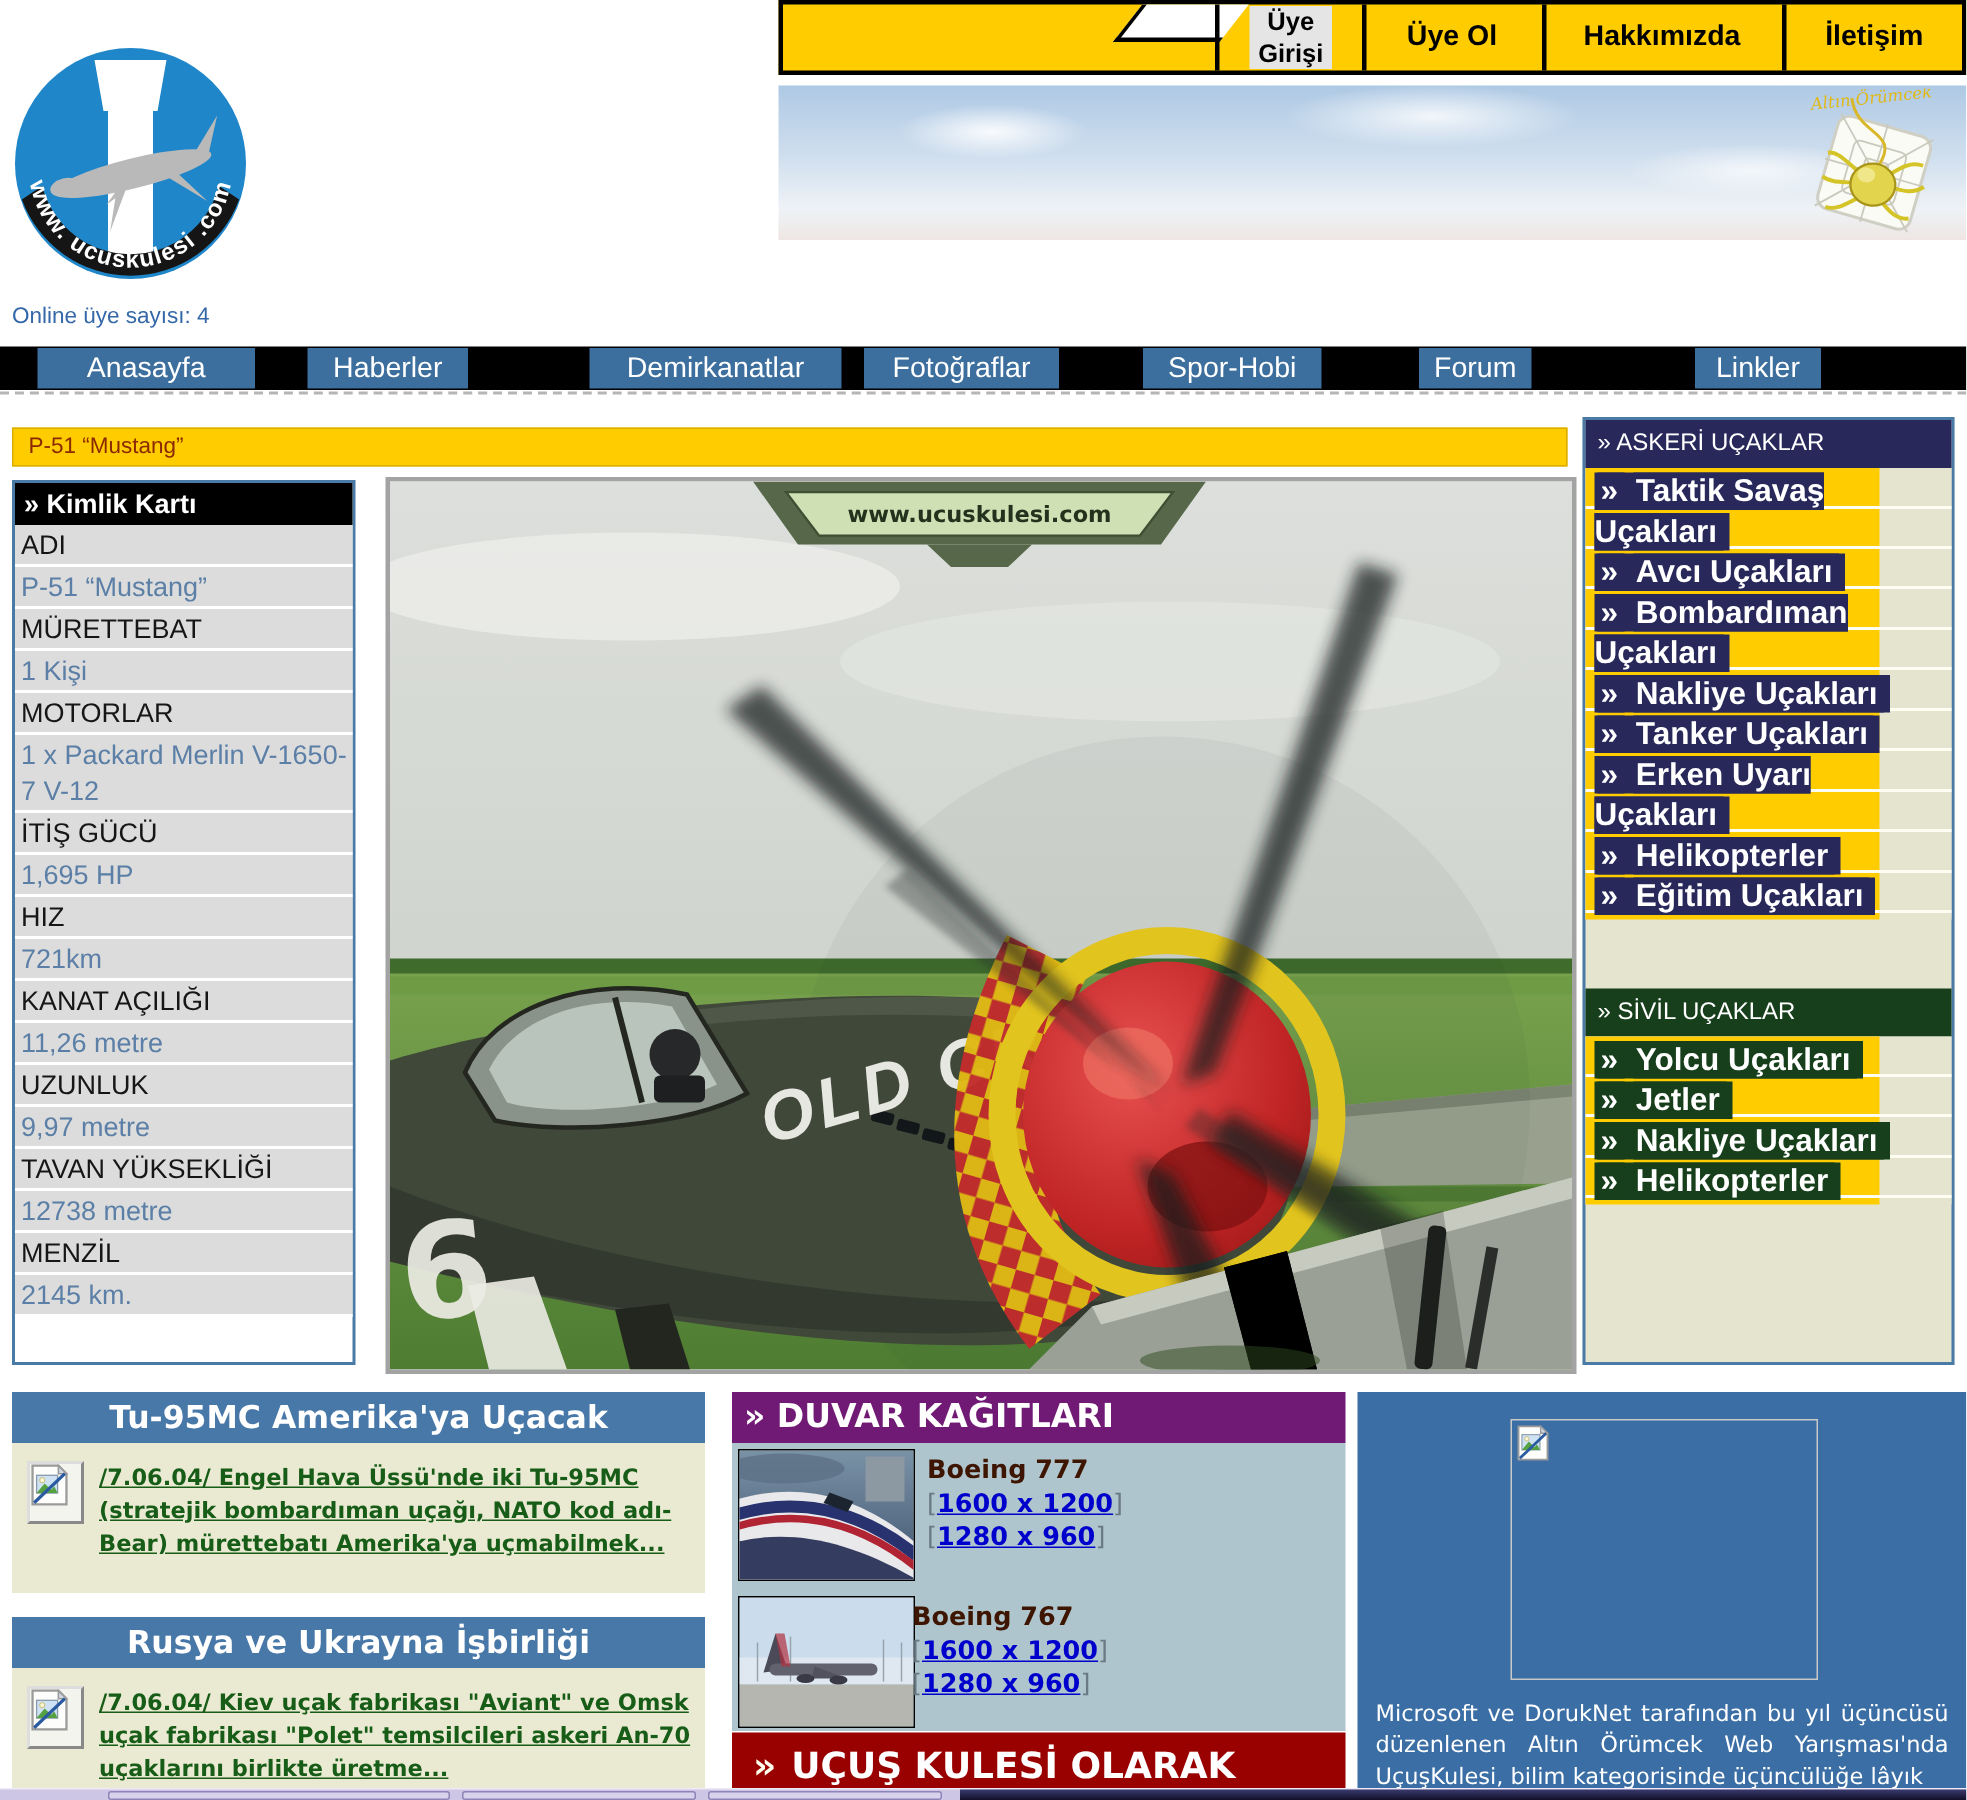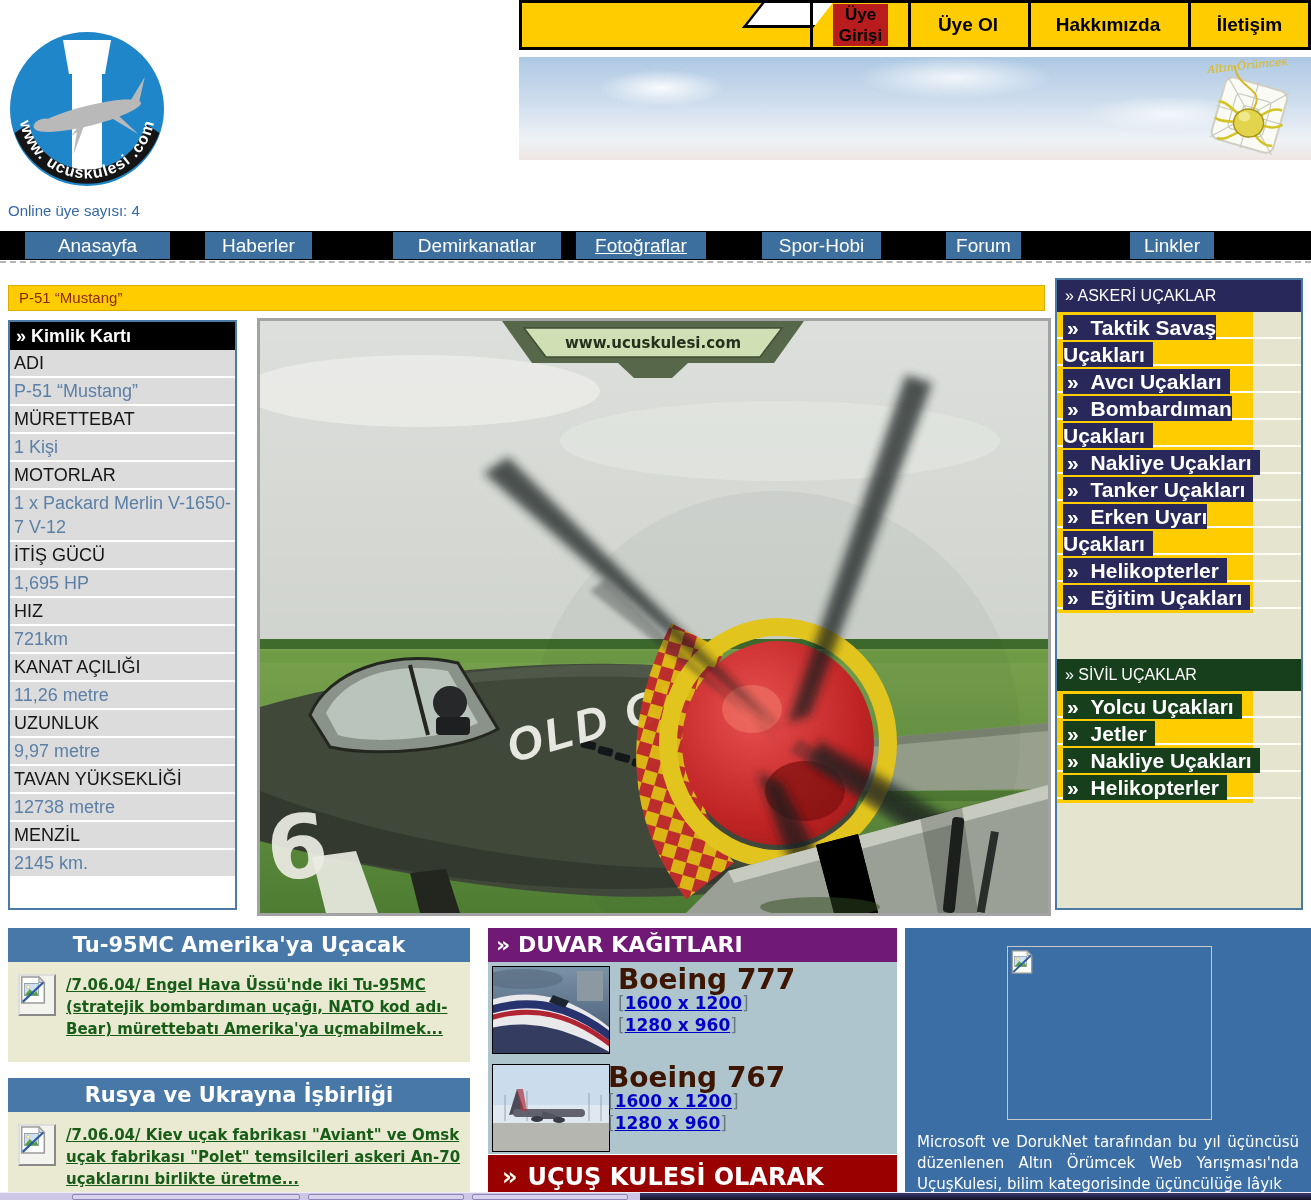--- a/index.html
+++ b/index.html
@@ -8,21 +8,21 @@
   .abs{position:absolute;}
 
   
   #topbar{left:519px;top:0;width:792px;height:50px;background:#ffcc00;border:3px solid #000;box-sizing:border-box;}
   .topcell{position:absolute;top:0;height:44px;display:flex;align-items:center;justify-content:center;
            font-weight:bold;font-size:19px;color:#000;cursor:pointer;text-align:center;}
   .topsep{position:absolute;top:0;width:3px;height:44px;background:#000;}
   #notch{position:absolute;left:220px;top:0;width:71px;height:25px;background:#fff;
          border-bottom:3px solid #000;border-left:3px solid #000;box-sizing:border-box;
          transform:skewX(-38deg);transform-origin:bottom right;}
-  #cell-uye-girisi span{background:#b91c1c;padding:0 3px;line-height:21px;font-size:17px;}
+  #cell-uye-girisi span{background:#e5e5e5;padding:0 3px;line-height:21px;font-size:17px;}
 
   
   #sky{left:519px;top:57px;width:792px;height:103px;
        background:
          radial-gradient(90px 26px at 18% 30%, rgba(255,255,255,.9), rgba(255,255,255,0) 70%),
          radial-gradient(140px 30px at 55% 20%, rgba(255,255,255,.8), rgba(255,255,255,0) 70%),
          radial-gradient(120px 26px at 82% 55%, rgba(255,255,255,.7), rgba(255,255,255,0) 70%),
          linear-gradient(#aec9e4 0%, #cfdeee 45%, #eef2f6 80%, #efe6e4 100%);}
 
   
@@ -76,21 +76,21 @@
   .newslink{color:#175c17;font-size:15px;font-weight:bold;text-decoration:underline;line-height:22px;cursor:pointer;}
   .imgicon{float:left;width:34px;height:38px;background:#f4f4ee;border:2px outset #ddd;margin:0 10px 4px 2px;
            display:flex;align-items:flex-start;}
 
   
   #duvar{left:488px;top:928px;width:409px;}
   #duvarhead{background:#701a75;color:#fff;font-weight:bold;font-size:22px;height:34px;line-height:34px;
              padding-left:8px;font-family:"DejaVu Sans",sans-serif;}
   #duvarbody{position:relative;background:#afc5cd;height:192px;}
   .thumb{position:absolute;left:4px;width:116px;height:86px;border:1px solid #000;cursor:pointer;}
-  .wpname{font-size:28px;font-weight:bold;color:#3d1500;font-family:"DejaVu Sans",sans-serif;line-height:24px;}
+  .wpname{font-size:17px;font-weight:bold;color:#3d1500;font-family:"DejaVu Sans",sans-serif;line-height:24px;}
   .wplinkline{font-size:17px;line-height:22px;font-family:"DejaVu Sans",sans-serif;}
   .wplinkline .br{color:#6a7a84;}
   .wplinkline a{color:#0000cc;text-decoration:underline;cursor:pointer;font-weight:bold;}
 
   
   #redbanner{left:488px;top:1155px;width:409px;height:60px;background:#990000;color:#fff;
              font-weight:bold;font-size:24px;line-height:28px;padding:8px 0 0 14px;box-sizing:border-box;
              font-family:"DejaVu Sans",sans-serif;}
   #redbanner .chev{color:#ffe;padding-right:10px;}
 
@@ -179,21 +179,21 @@
   </div>
 
   <div class="abs" id="online">
     <span>Online üye sayısı:</span>&nbsp;<span>4</span>
   </div>
 
   <div class="abs" id="mainnav">
     <div class="navitem" style="left:25px;width:145px;">Anasayfa</div>
     <div class="navitem" style="left:205px;width:107px;">Haberler</div>
     <div class="navitem" style="left:393px;width:168px;">Demirkanatlar</div>
-    <div class="navitem" style="left:576px;width:130px;text-decoration:underline;">Fotoğraflar</div>
+    <div class="navitem" style="left:576px;width:130px;">Fotoğraflar</div>
     <div class="navitem" style="left:762px;width:119px;">Spor-Hobi</div>
     <div class="navitem" style="left:946px;width:75px;">Forum</div>
     <div class="navitem" style="left:1130px;width:84px;">Linkler</div>
   </div>
   <div class="abs" id="navline"></div>
 
   <div class="abs" id="ptitle">P-51 “Mustang”</div>
 
   <div class="abs" id="kimlik">
     <div class="khead">

